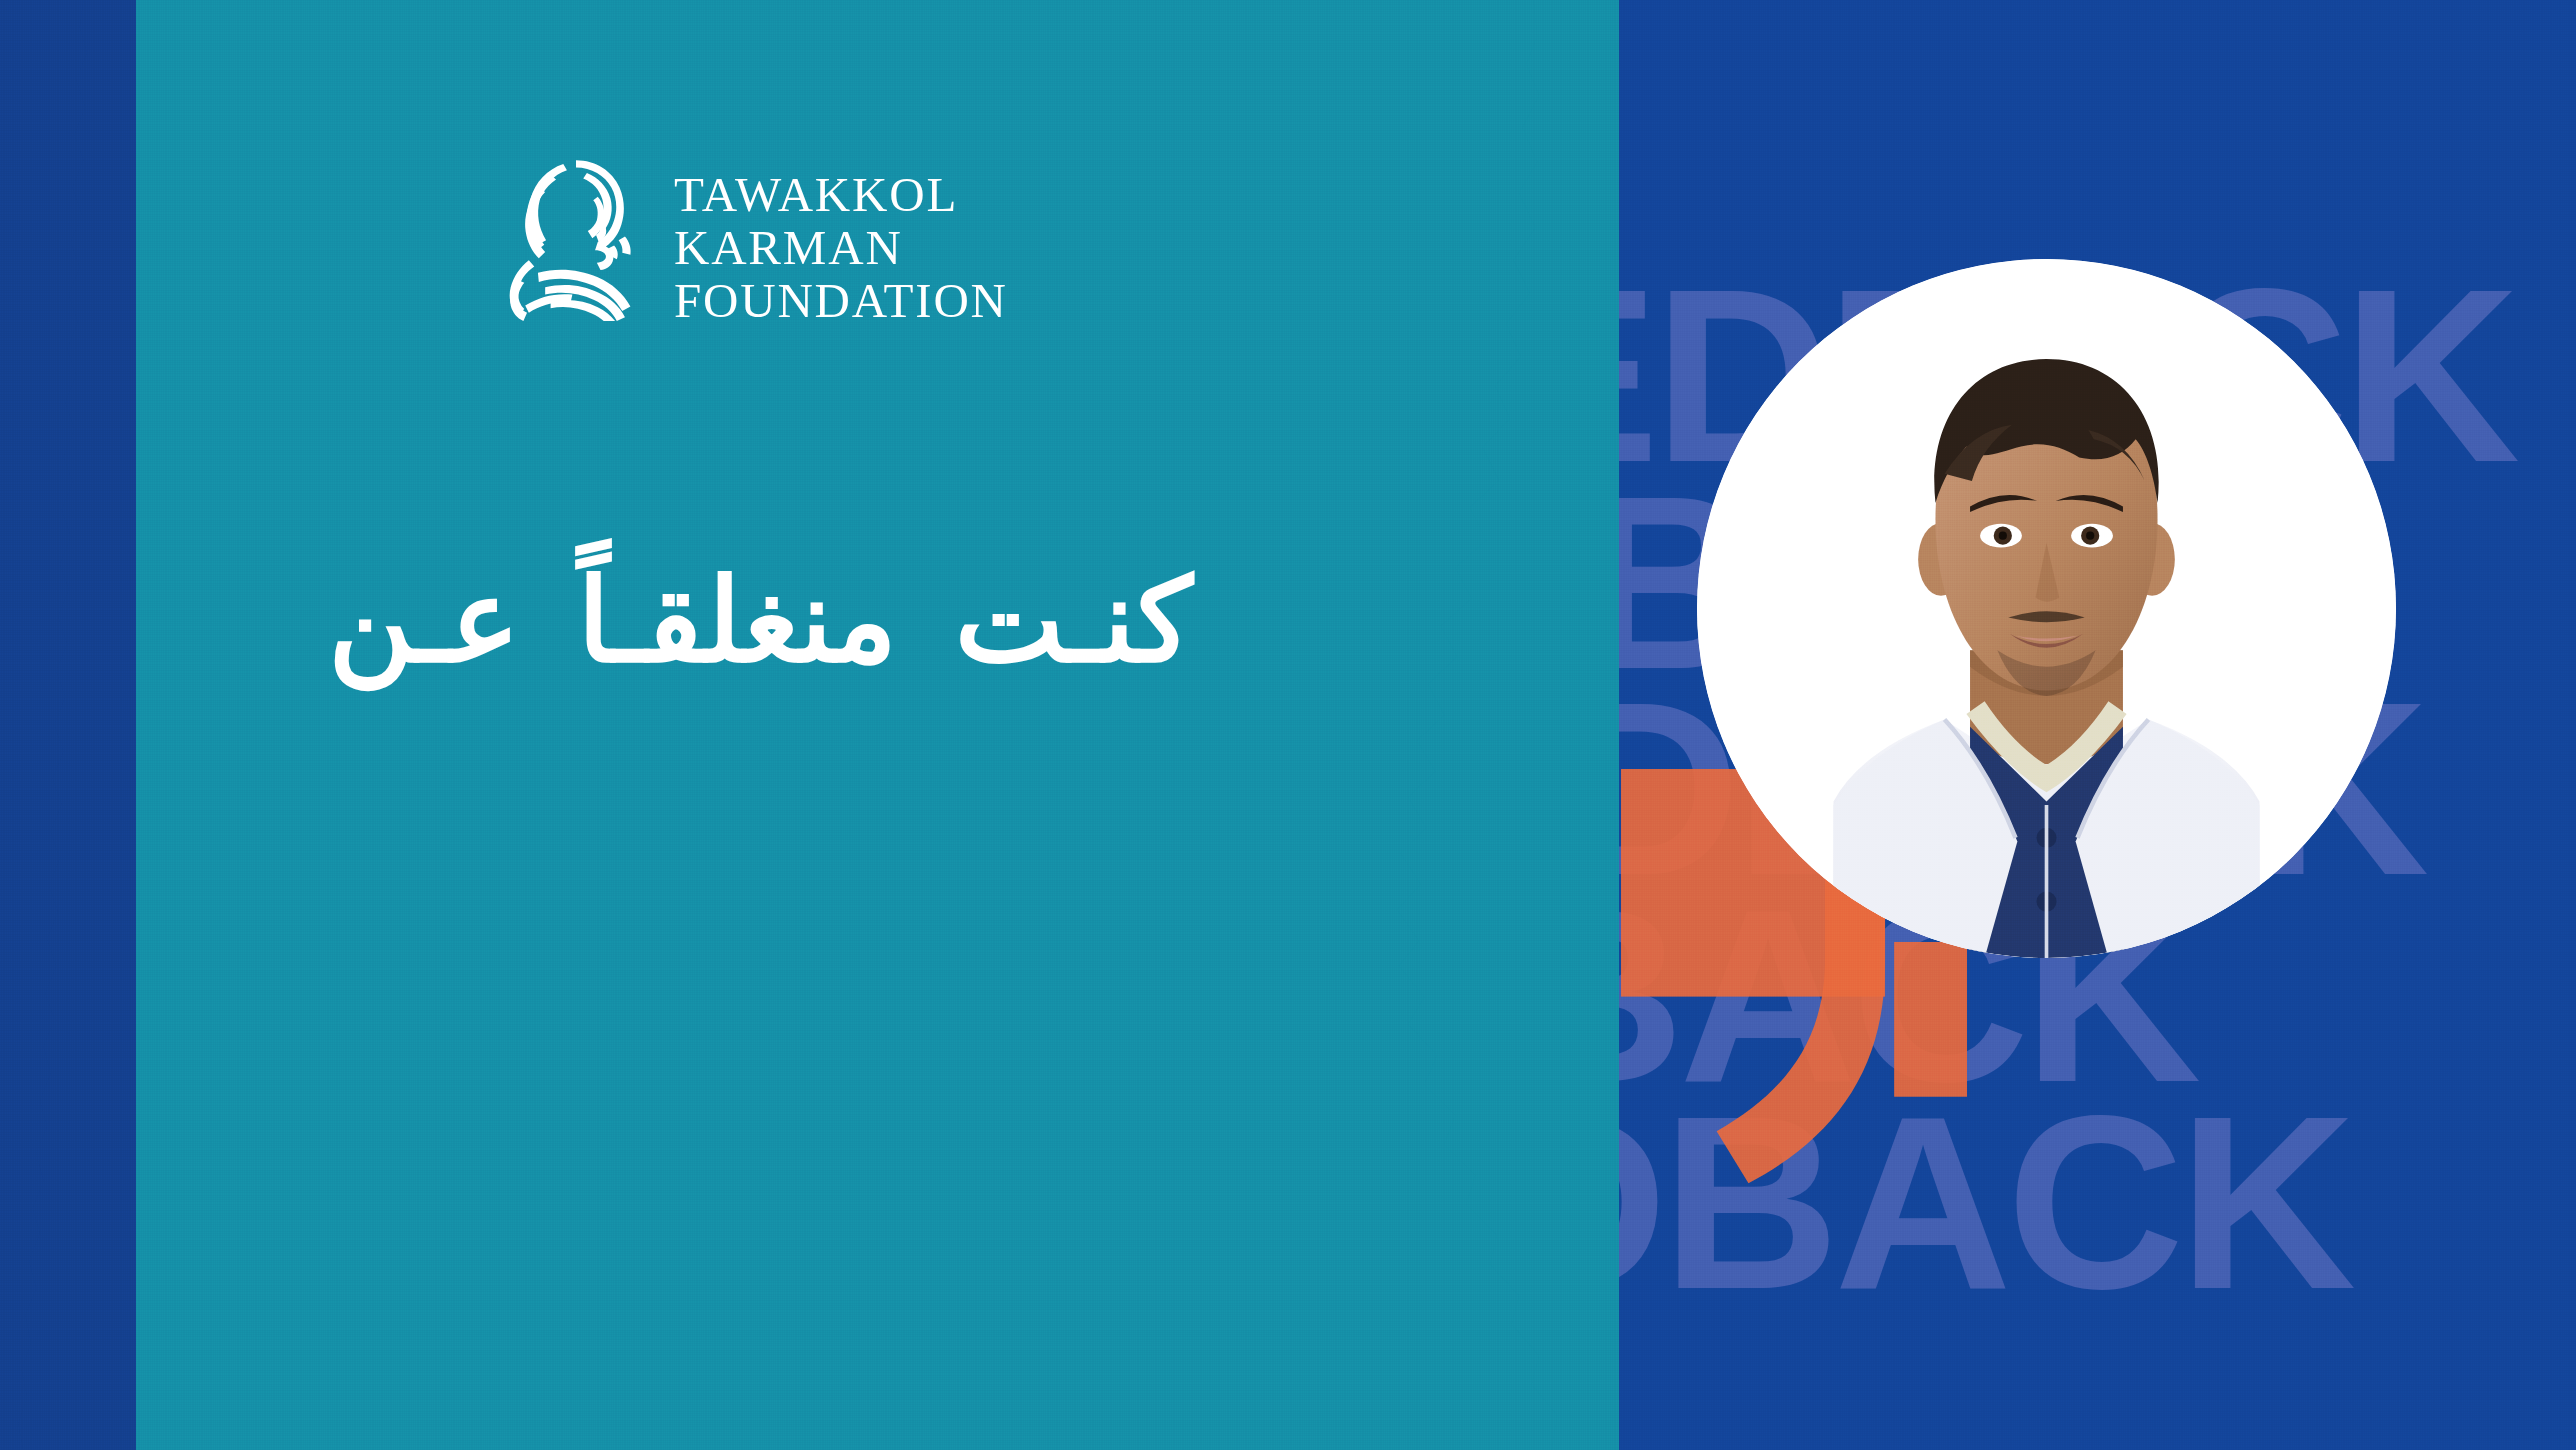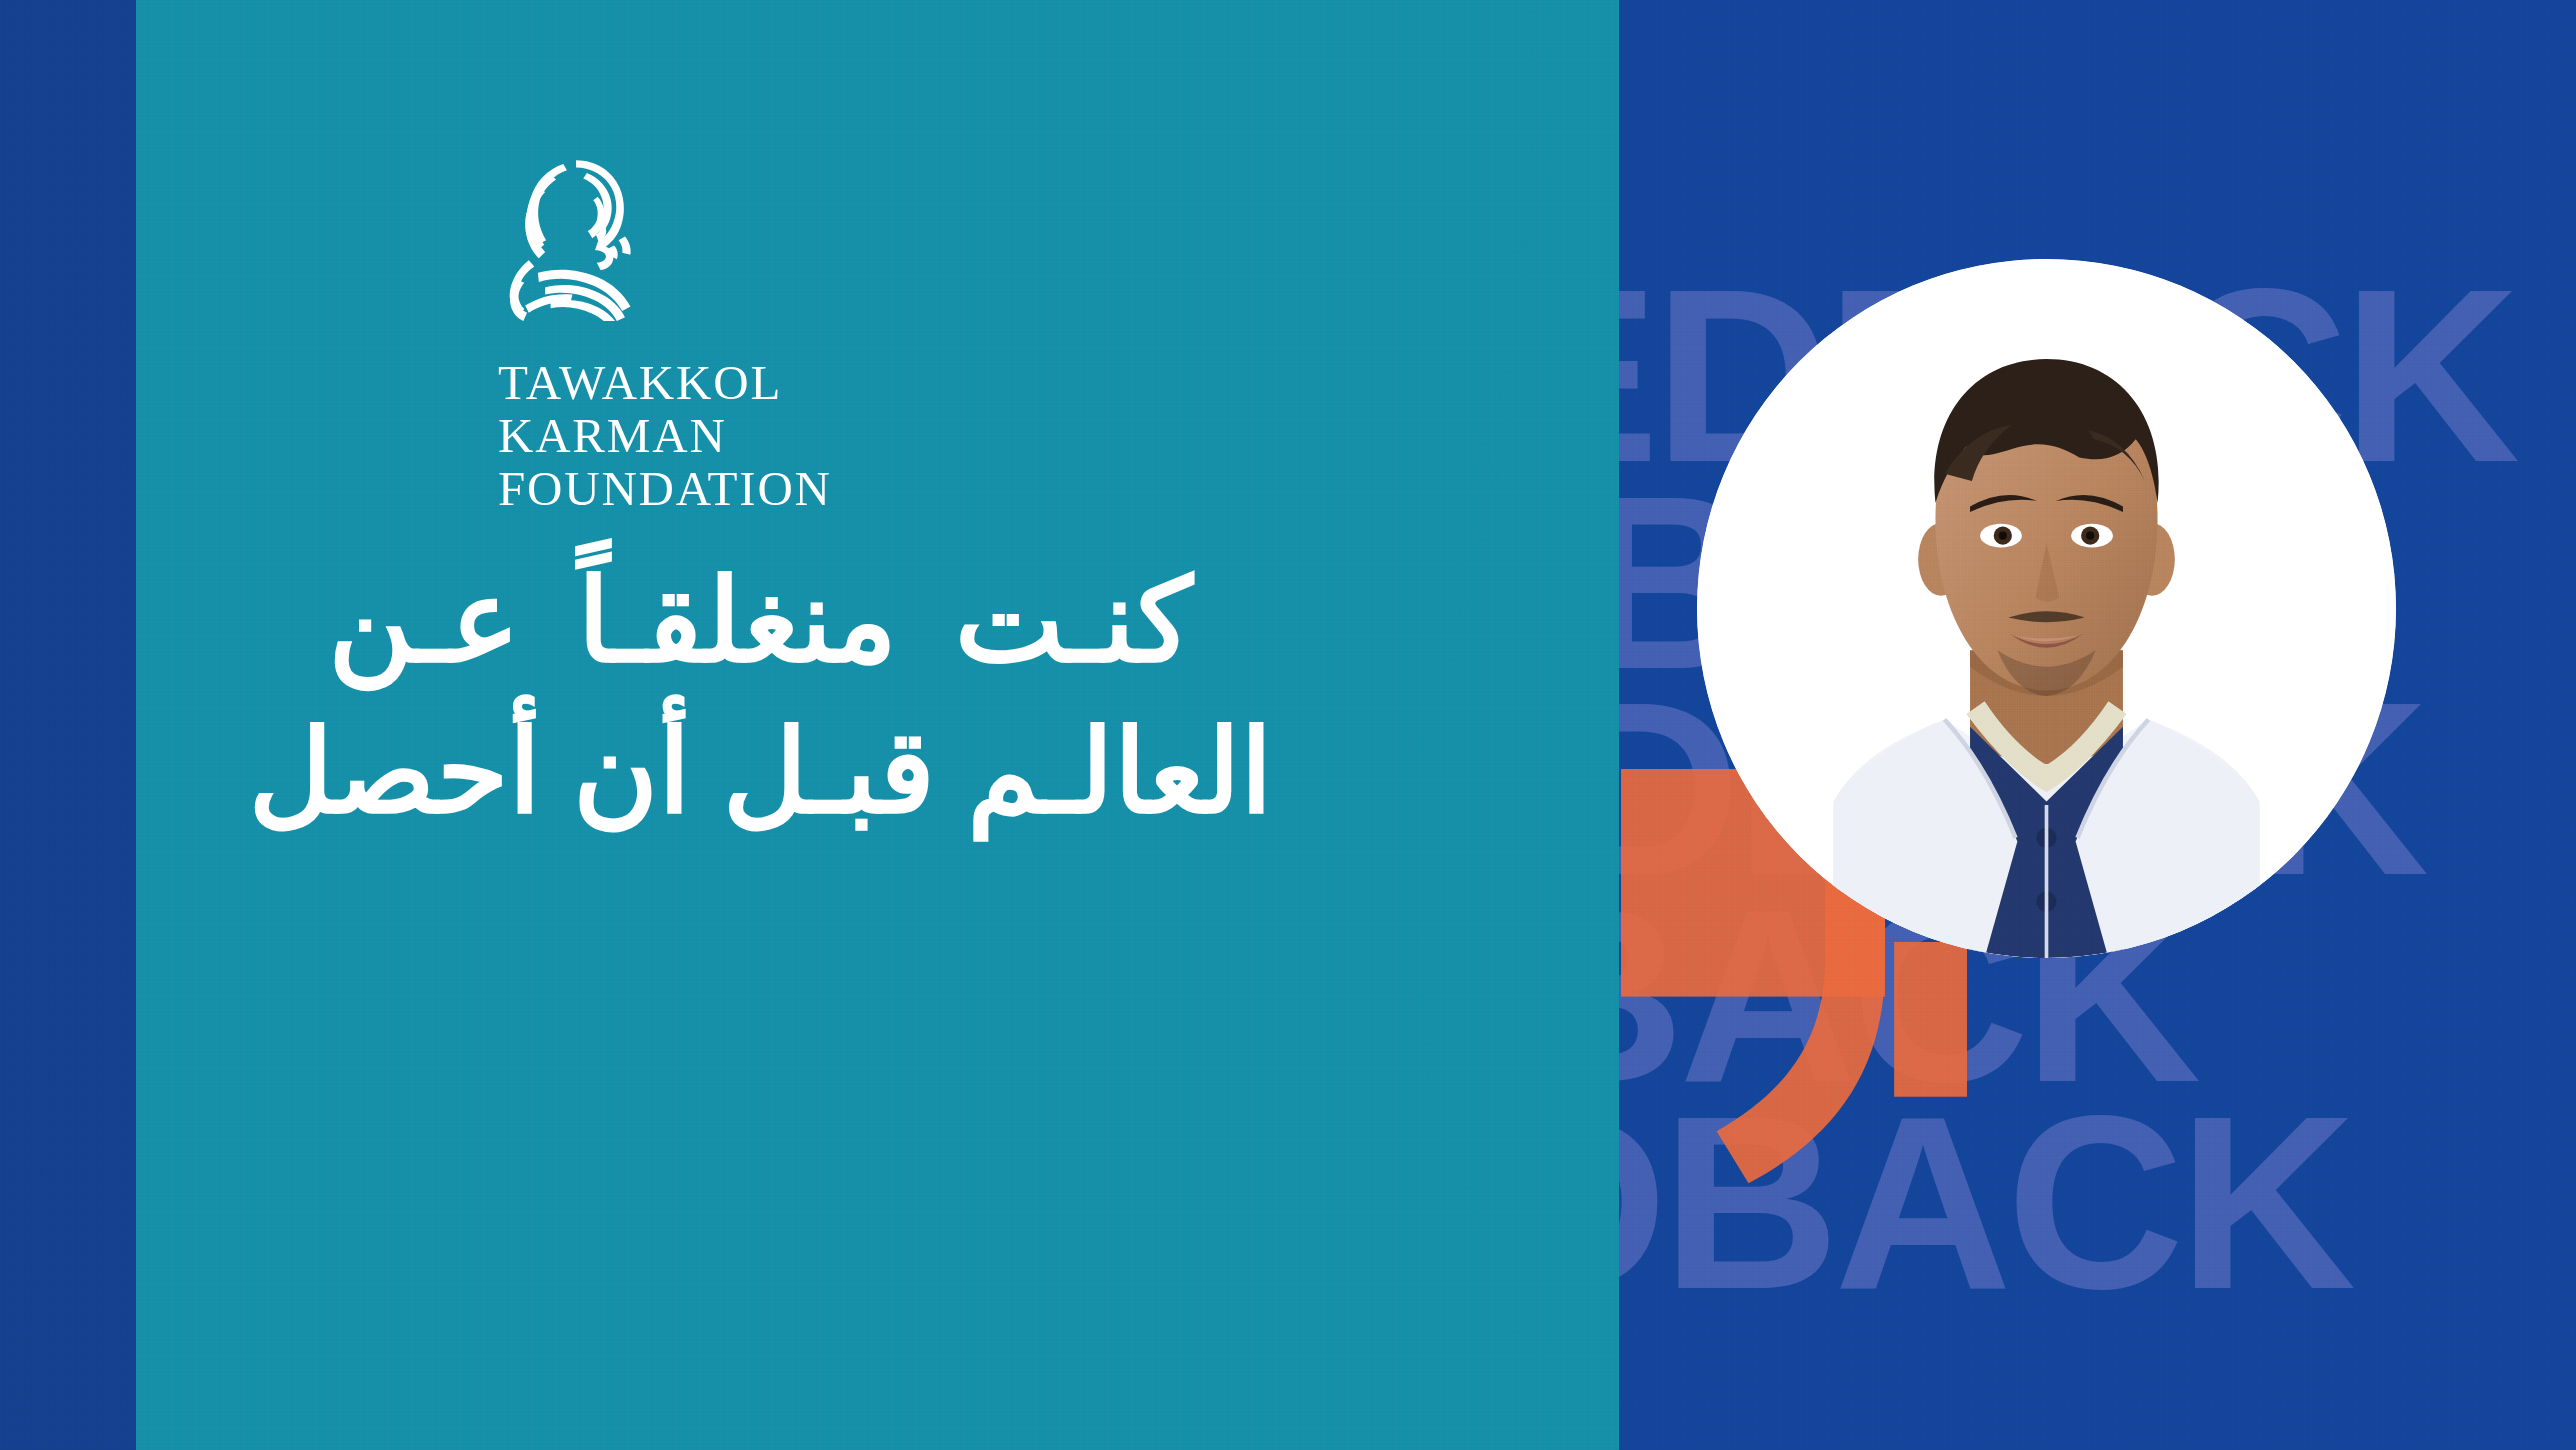--- a/index.html
+++ b/index.html
@@ -73,21 +73,21 @@
     background-image:
       repeating-linear-gradient(0deg, rgba(255,255,255,.07) 0 0.9px, rgba(0,0,0,.07) 0.9px 1.8px),
       repeating-linear-gradient(90deg, rgba(255,255,255,.06) 0 0.9px, rgba(0,0,0,.06) 0.9px 1.8px);
     mix-blend-mode:overlay;
   }
 
   
   .logo{
     position:absolute;
     left:498px; top:153px;
-    display:flex; align-items:flex-start; gap:20px;flex-direction:column;
+    display:flex; align-items:flex-start; gap:20px;
   }
   .logo-mark{ width:156px; height:168px; flex:0 0 auto; }
   .logo-words{
     padding-top:16.4px;
     font-family:"Liberation Serif", serif;
     color:#ffffff;
     font-size:49px;
     line-height:1.08;
     letter-spacing:1.8px;
   }
@@ -308,20 +308,19 @@
     </svg>
     <div class="logo-words">
       <div>TAWAKKOL</div>
       <div>KARMAN</div>
       <div>FOUNDATION</div>
     </div>
   </div>
 
   <div class="quote">
     <span class="ln l1">كنـت  منغلقـاً  عـن</span>
-    <span class="ln l2">العالـم قبـل أن أحصل</span>
   </div>
 
 
   <div class="grain"></div>
 
 </div>
 
 
 </body></html>

